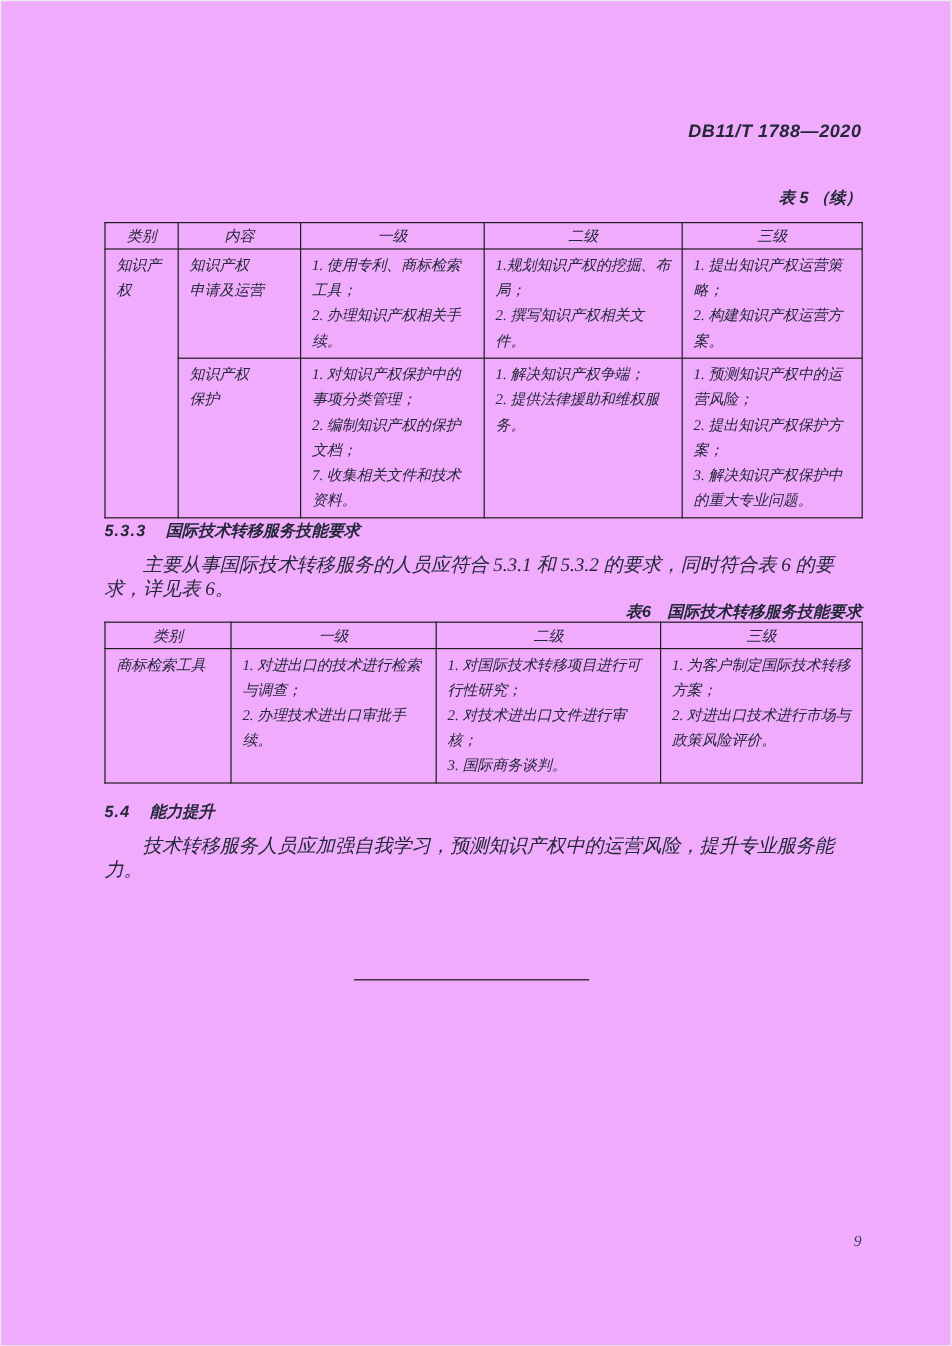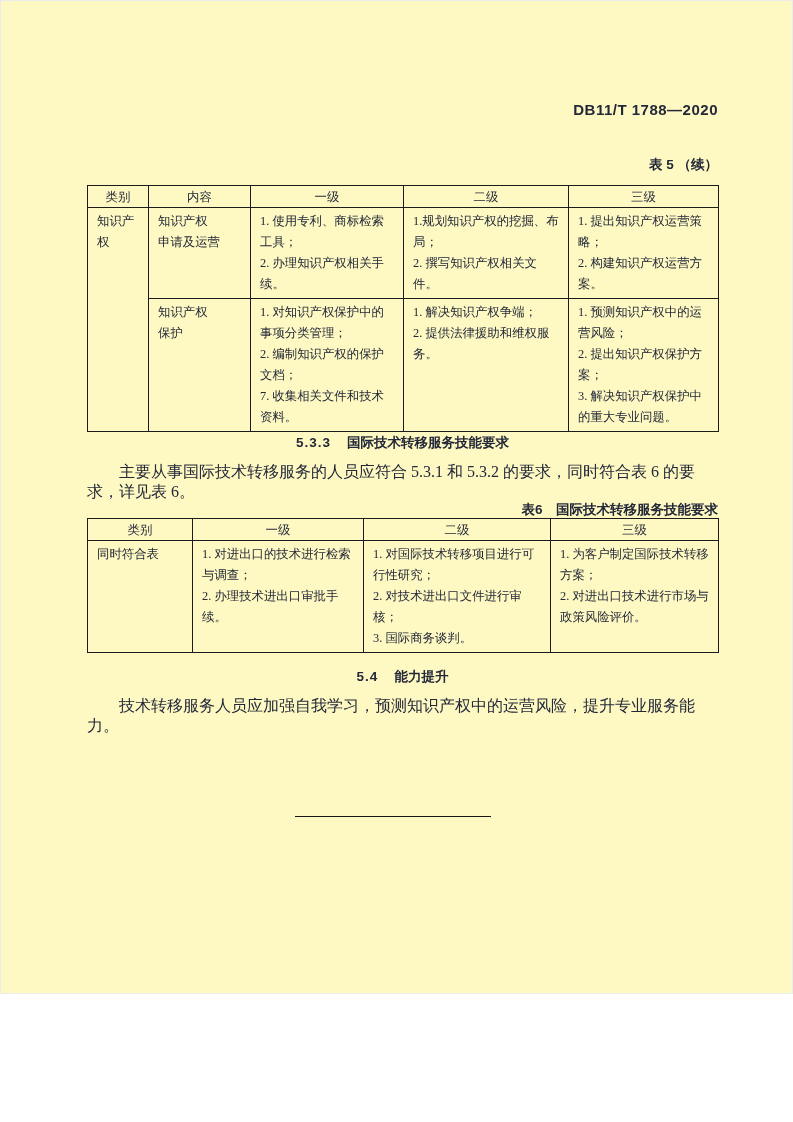--- a/index.html
+++ b/index.html
@@ -1,25 +1,26 @@
 <!DOCTYPE html>
 <html><head>
 <meta charset="utf-8">
 <style>
   * { margin: 0; padding: 0; box-sizing: border-box; }
   html, body { background: #ffffff; }
   .page {
     position: relative;
     width: 793px;
-    height: 994px;
-    background: #fef9c3;
+    height: 1122px;
+    background: #f0abfc;
     font-family: "Liberation Serif", "DejaVu Serif", serif;
     color: #232838;
     overflow: hidden;
     box-shadow: inset 0 0 0 1px #ececec;
+    font-style: italic;
   }
 
   .running-header {
     position: absolute;
     top: 101px; left: 87px; width: 631px;
     text-align: right;
     font-family: "Liberation Sans", "DejaVu Sans", sans-serif;
     font-weight: bold;
     font-size: 15px;
     letter-spacing: 0.5px;
@@ -71,21 +72,20 @@
   .row-h1 td { height: 85px; }
   .row-h2 td { height: 125px; }
   .row-h3 td { height: 109px; }
 
   .sec-heading {
     position: absolute;
     left: 87px; width: 631px;
     font-family: "Liberation Sans", "DejaVu Sans", sans-serif;
     font-weight: bold;
     font-size: 13.5px;
-    text-align: center;
   }
   .sec-533 { top: 434px; }
   .sec-54 { top: 668px; }
   .sec-num { margin-right: 16px; letter-spacing: 1px; }
 
   .body-para {
     position: absolute;
     left: 87px; width: 631px;
     font-size: 16px;
     line-height: 20px;
@@ -185,21 +185,21 @@
     <thead>
       <tr>
         <th>类别</th>
         <th>一级</th>
         <th>二级</th>
         <th>三级</th>
       </tr>
     </thead>
     <tbody>
       <tr class="row-h3">
-        <td class="cell-mid">同时符合表</td>
+        <td class="cell-mid">商标检索工具</td>
         <td class="pre">1. 对进出口的技术进行检索与调查；
 2. 办理技术进出口审批手续。</td>
         <td class="pre">1. 对国际技术转移项目进行可行性研究；
 2. 对技术进出口文件进行审核；
 3. 国际商务谈判。</td>
         <td class="pre">1. 为客户制定国际技术转移方案；
 2. 对进出口技术进行市场与政策风险评价。</td>
       </tr>
     </tbody>
   </table>

